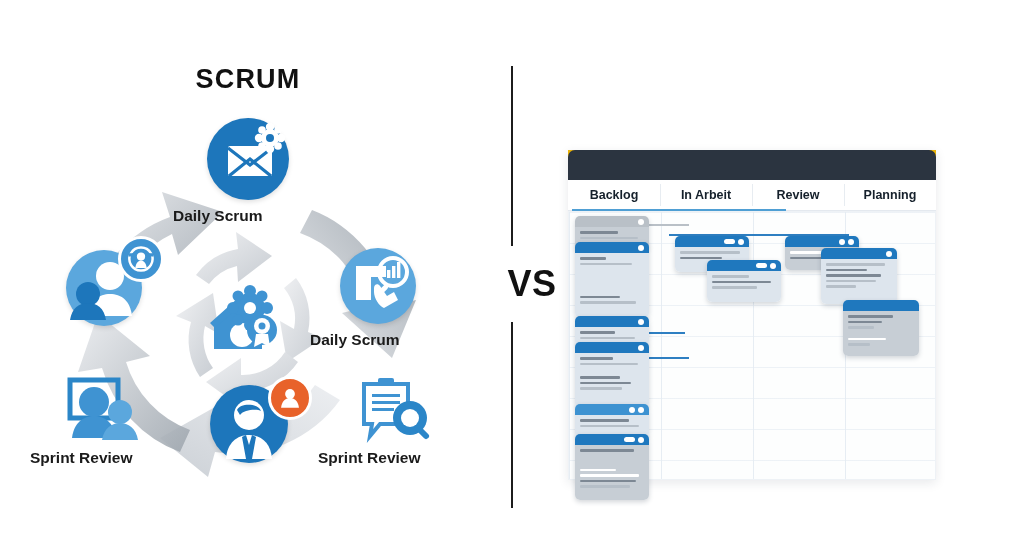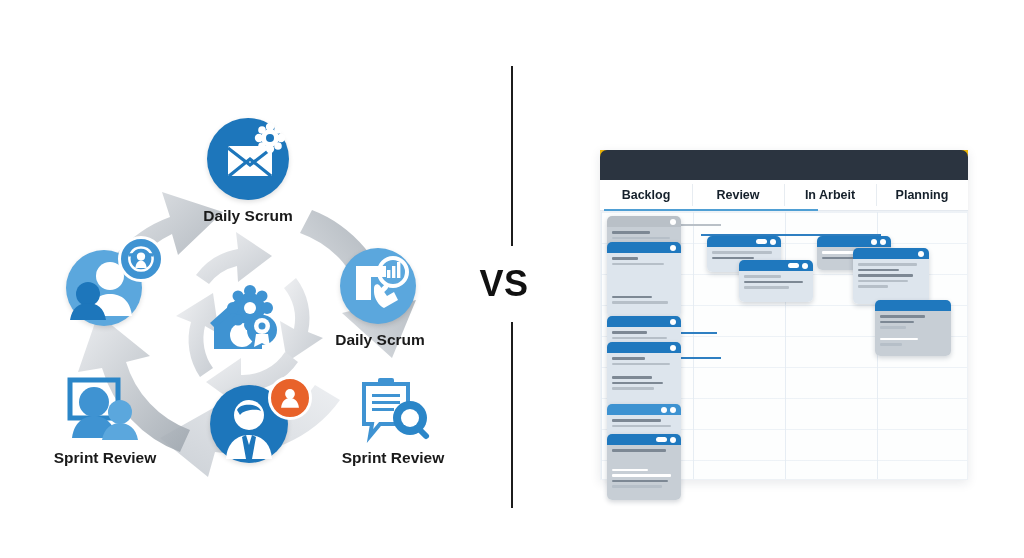--- a/index.html
+++ b/index.html
@@ -23,56 +23,56 @@
     white-space:nowrap;
   }
   #scrum-title{left:148px;top:64px;width:200px;}
   #kanban-title{left:668px;top:64px;width:200px;}
 
   
   .divider-seg{position:absolute;width:2px;background:#1c1c1c;left:511px;}
   #divider-top{top:66px;height:180px;}
   #divider-bottom{top:322px;height:186px;}
   #vs-label{
-    position:absolute;left:454px;top:263px;width:100px;
+    position:absolute;left:482px;top:263px;width:100px;
     text-align:center;font-weight:bold;font-size:36px;color:#111;
     letter-spacing:0.5px;
   }
 
   
   #scrum-wrap{position:absolute;left:10px;top:100px;width:470px;height:420px;}
   .node{position:absolute;}
   .node-circle{
     position:absolute;border-radius:50%;
     display:flex;align-items:center;justify-content:center;
     box-shadow:0 2px 5px rgba(0,0,0,.13);
   }
   .node-label{
-    position:absolute;text-align:center;
+    position:absolute;text-align:left;
     font-size:15.5px;font-weight:bold;color:#1a1a1a;
     line-height:19px;white-space:nowrap;
   }
   .node-label.two{white-space:normal;}
 
   .c-dark{background:#1d76bb;}
   .c-light{background:#5ba7dd;}
 
   
   .badge{
     position:absolute;border-radius:50%;
     display:flex;align-items:center;justify-content:center;
     border:3px solid #ffffff;
   }
 
   
   #ring{position:absolute;left:0;top:0;width:470px;height:420px;}
 
   
   #kanban-board{
-    position:absolute;left:600px;top:150px;width:368px;height:330px;
+    position:absolute;left:568px;top:150px;width:368px;height:330px;
     background:#eab308;
     box-shadow:0 3px 10px rgba(25,40,60,.10);
   }
   #kb-topbar{
     position:absolute;left:0;top:0;width:100%;height:30px;
     background:#2b3440;border-radius:7px 7px 0 0;
   }
   #kb-headrow{
     position:absolute;left:0;top:30px;width:100%;height:30px;
     display:flex;background:#ffffff;
@@ -120,20 +120,21 @@
   .ln.w{background:#ffffff;}
   .conn{position:absolute;height:2px;}
   .conn.blue{background:#2e7fc2;}
   .conn.grey{background:#b9c0c7;}
 </style>
 </head>
 <body>
 
 <div class="stage">
 
+  <div class="title" id="scrum-title">SCRUM</div>
 
   <div class="divider-seg" id="divider-top"></div>
   <div id="vs-label">VS</div>
   <div class="divider-seg" id="divider-bottom"></div>
 
   <div id="scrum-wrap">
 
     <svg id="ring" viewBox="0 0 470 420">
       <defs>
         <linearGradient id="gA" x1="0" y1="0" x2="1" y2="1">
@@ -302,22 +303,22 @@
     </div>
 
   </div>
 
   <div id="kanban-board">
 
     <div id="kb-topbar"></div>
 
     <div id="kb-headrow">
       <div class="kb-head">Backlog</div>
+      <div class="kb-head">In Arbeit</div>
       <div class="kb-head">Review</div>
-      <div class="kb-head">In Arbeit</div>
       <div class="kb-head">Planning</div>
     </div>
     <div id="kb-underline"></div>
 
     <div id="kb-grid">
 
       <div class="conn grey" style="left:74px;top:12px;width:46px;"></div>
       <div class="conn blue" style="left:100px;top:22px;width:180px;"></div>
       <div class="conn blue" style="left:68px;top:120px;width:48px;"></div>
       <div class="conn blue" style="left:68px;top:145px;width:52px;"></div>

